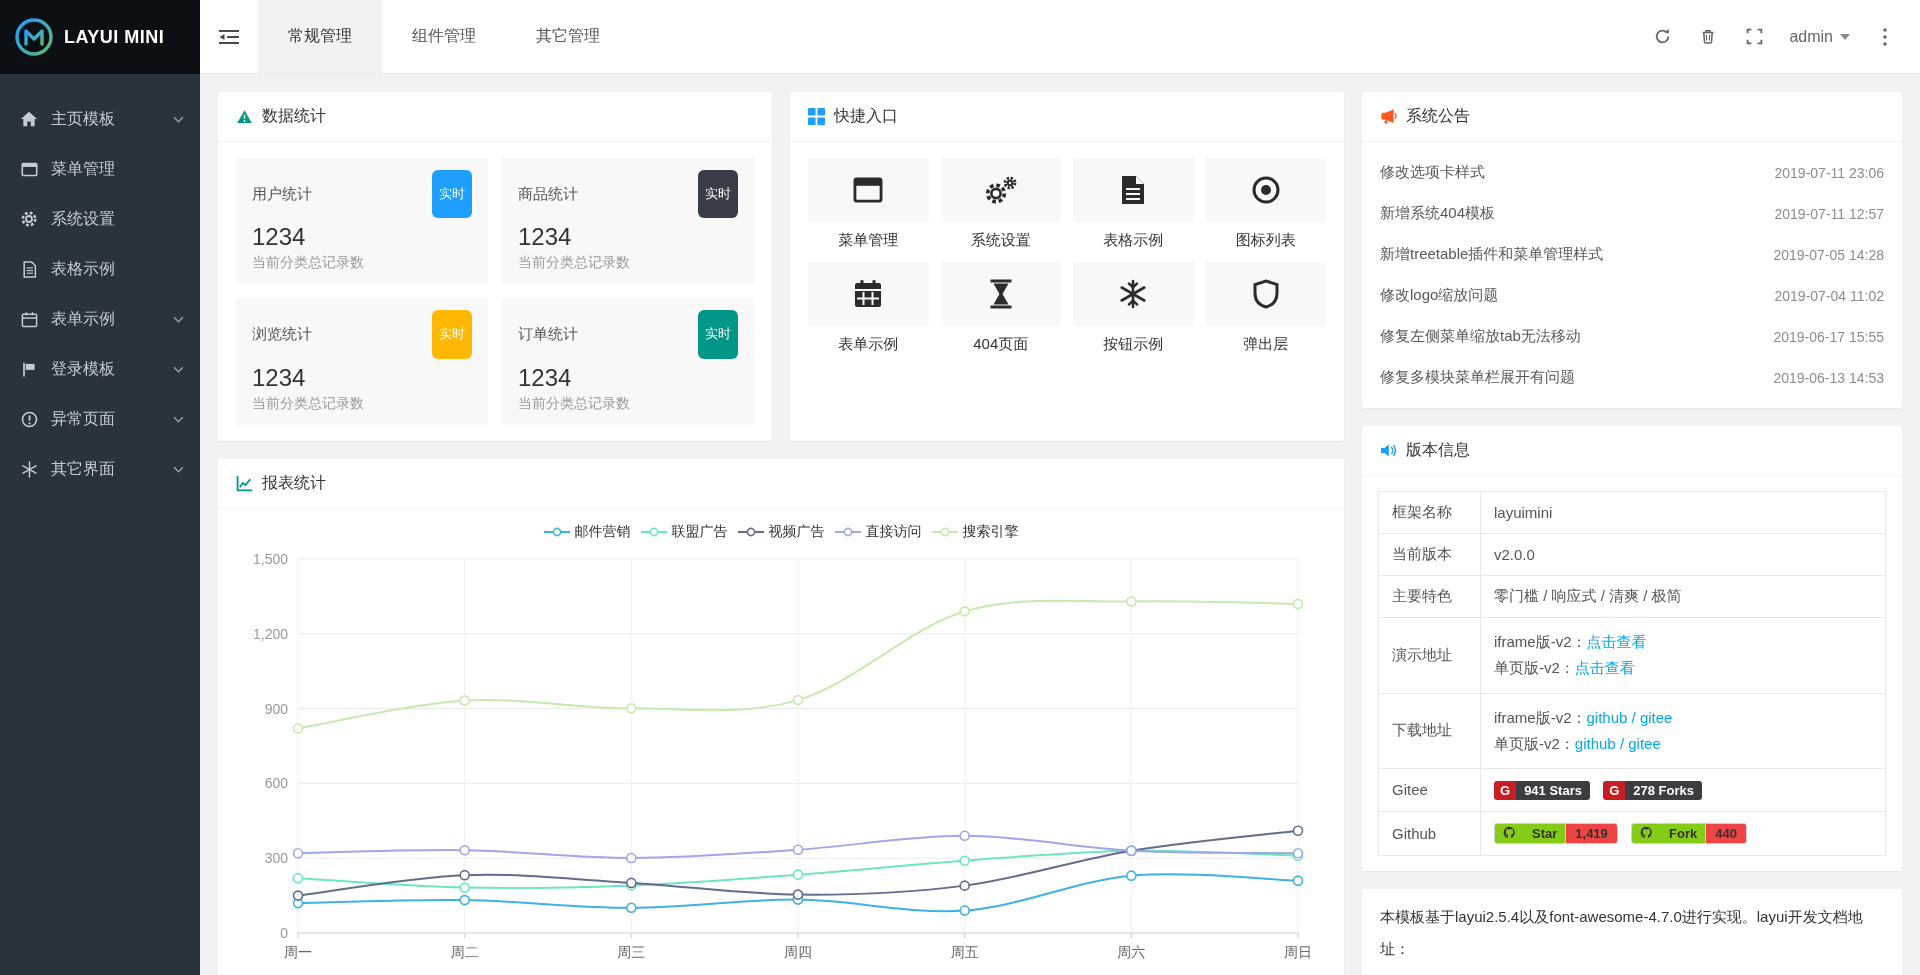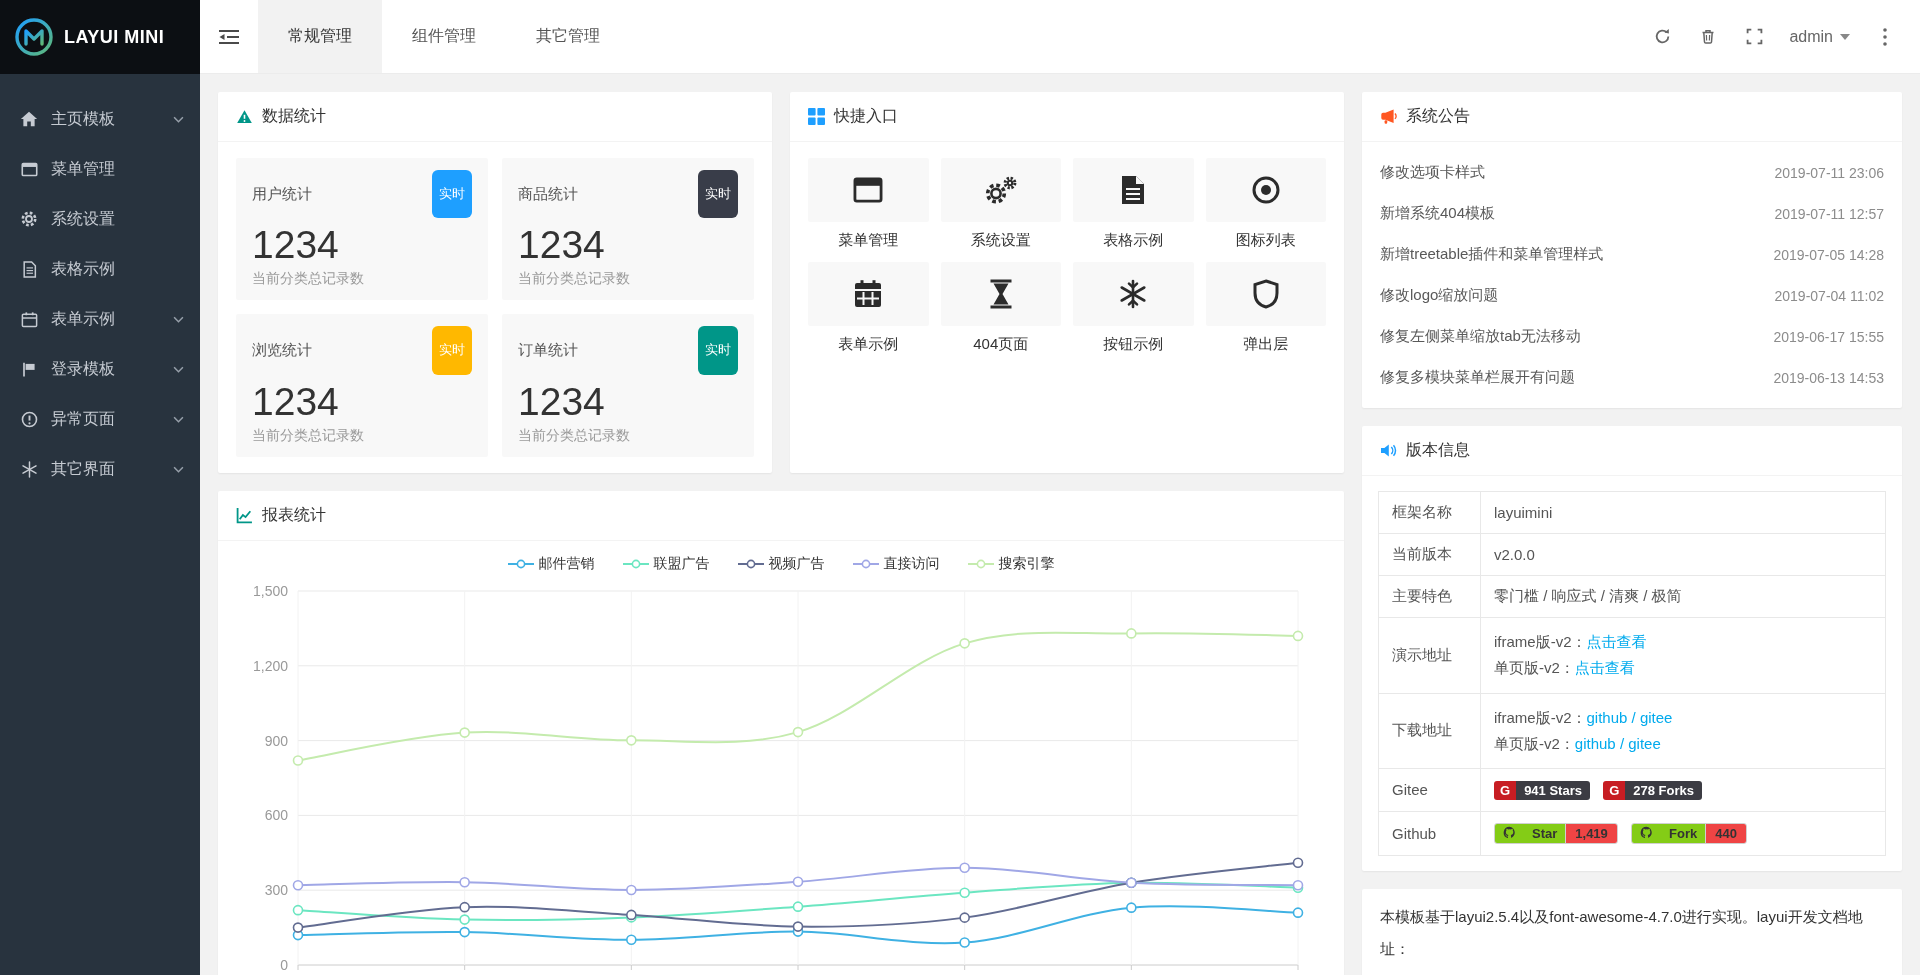--- a/index.html
+++ b/index.html
@@ -38,31 +38,31 @@
   .card{background:#fff;border-radius:2px;box-shadow:0 1px 2px rgba(0,0,0,.06)}
   .card-header{display:flex;align-items:center;gap:9px;padding:14px 18px;border-bottom:1px solid #f3f3f3;font-size:16px;color:#333}
   .hicon{display:flex;align-items:center}
   .card-body{padding:16px 18px}
 
   
   .stat-grid{display:grid;grid-template-columns:1fr 1fr;gap:14px}
   .stat-panel{background:#f8f8f8;padding:12px 16px;border-radius:2px}
   .stat-top{display:flex;align-items:center;justify-content:space-between;font-size:15px;color:#555}
   .badge{color:#fff;font-size:13px;padding:16px 7px;border-radius:6px;line-height:1.25}
-  .stat-num{font-size:39px;color:#333;margin:5px 0 3px;font-weight:400}
+  .stat-num{font-size:24px;color:#333;margin:5px 0 3px;font-weight:400}
   .stat-cap{font-size:14px;color:#999}
 
   
   .quick-grid{display:grid;grid-template-columns:repeat(4,1fr);gap:12px}
   .quick-cell{text-align:center;cursor:pointer}
   .quick-iconbox{background:#f8f8f8;height:64px;display:flex;align-items:center;justify-content:center;color:#2b2b2b;border-radius:2px}
   .quick-label{margin-top:9px;font-size:15px;color:#333}
 
   
-  .legend{display:flex;justify-content:center;gap:28px;padding:6px 0 4px}
+  .legend{display:flex;justify-content:center;gap:10px;padding:6px 0 4px}
   .lg-item{display:flex;align-items:center;gap:5px;font-size:14px;color:#333;cursor:pointer}
   .tick{font-size:14px;fill:#999}
   .xtick{font-size:14px;fill:#666}
 
   
   .ann-row{display:flex;align-items:center;justify-content:space-between;padding:11px 0}
   .ann-text{font-size:15px;color:#595959}
   .ann-date{font-size:14px;color:#8c8c8c;white-space:nowrap}
 
   

